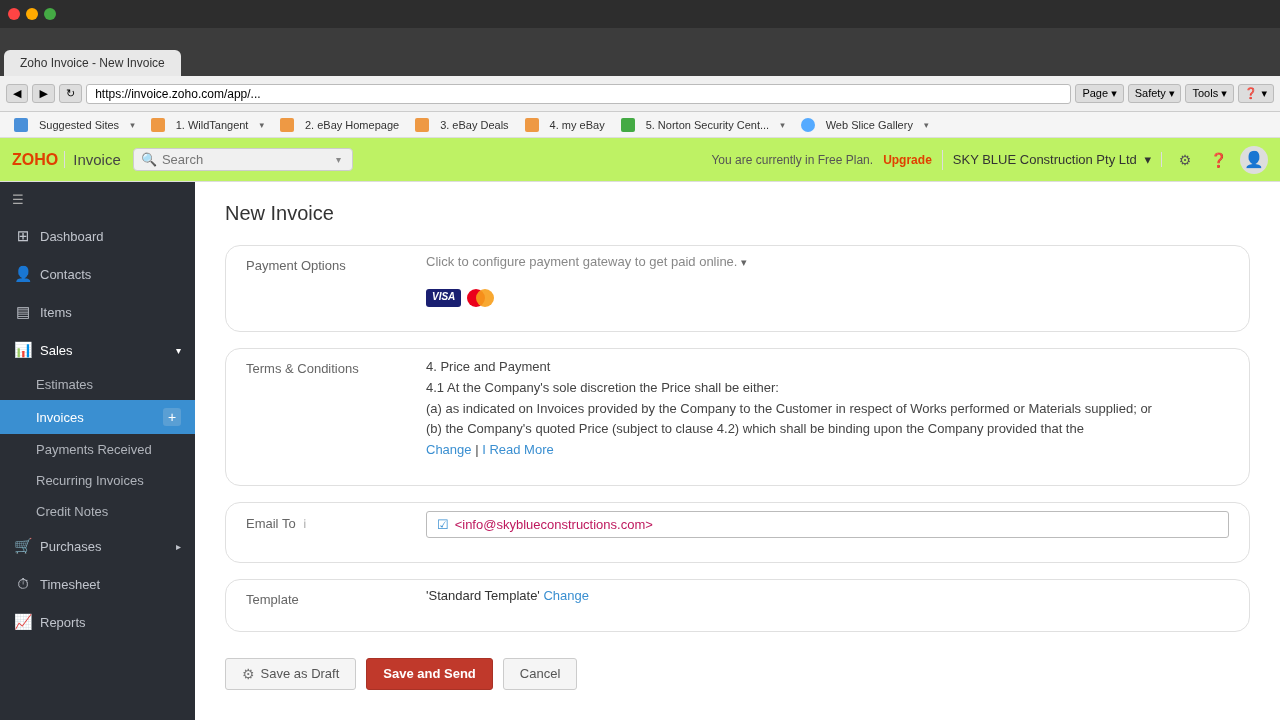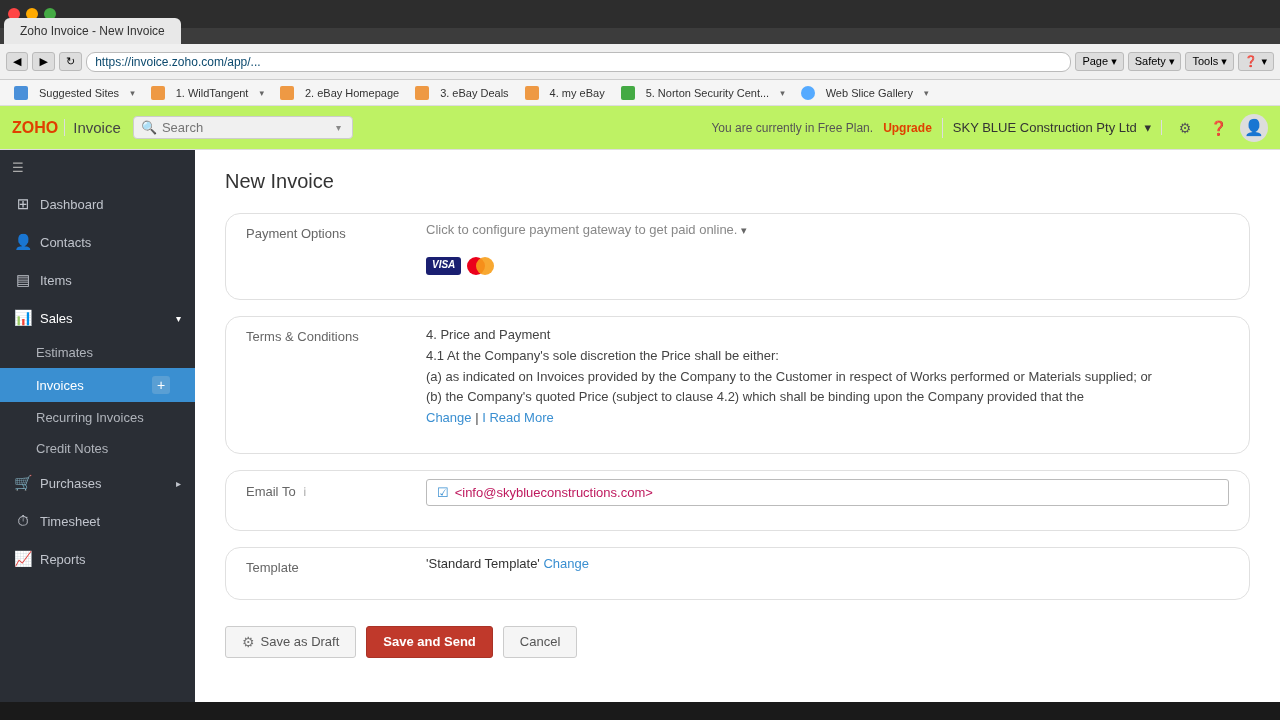--- a/index.html
+++ b/index.html
@@ -1,20 +1,20 @@
 <!DOCTYPE html>
 <html><head>
   <meta charset="utf-8">
   <style>
     * { margin: 0; padding: 0; box-sizing: border-box; }
     body { font-family: Arial, sans-serif; font-size: 13px; background: #1a1a1a; width: 1280px; height: 720px; overflow: hidden; }
 
     
     .browser-top { background: #2d2d2d; height: 28px; display: flex; align-items: center; padding: 0 8px; }
-    .browser-tab-bar { background: #3c3c3c; height: 16px; display: flex; align-items: flex-end; padding: 0 4px; }
+    .browser-tab-bar { background: #3c3c3c; height: 48px; display: flex; align-items: flex-end; padding: 0 4px; }
     .browser-tab { background: #e8e8e8; border-radius: 6px 6px 0 0; padding: 6px 16px; font-size: 12px; color: #333; }
     .browser-toolbar { background: #f0f0f0; height: 36px; display: flex; align-items: center; padding: 0 6px; gap: 4px; border-bottom: 1px solid #ccc; }
     .browser-toolbar-btn { background: #ddd; border: 1px solid #bbb; border-radius: 3px; padding: 2px 6px; font-size: 11px; cursor: pointer; white-space: nowrap; }
     .favorites-bar { background: #f5f5f5; height: 26px; display: flex; align-items: center; padding: 0 8px; gap: 4px; border-bottom: 1px solid #ddd; font-size: 11px; color: #333; overflow: hidden; }
     .fav-item { display: flex; align-items: center; gap: 11px; padding: 1px 6px; cursor: pointer; white-space: nowrap; }
     .fav-icon { width: 14px; height: 14px; display: inline-block; background: #999; border-radius: 2px; }
     .fav-arrow { font-size: 9px; color: #666; }
 
     
     .app-wrapper { display: flex; flex-direction: column; height: calc(720px - 124px); background: #f4f4f4; }
@@ -96,21 +96,21 @@
 <div class="browser-tab-bar">
   <div class="browser-tab">
     <span>Zoho Invoice - New Invoice</span>
   </div>
 </div>
 
 <div class="browser-toolbar">
   <button class="browser-toolbar-btn">◀</button>
   <button class="browser-toolbar-btn">▶</button>
   <button class="browser-toolbar-btn">↻</button>
-  <div style="flex:1;background:#fff;border:1px solid #bbb;border-radius:9px;padding:2px 8px;font-size:12px;color:#0c4a6e;">
+  <div style="flex:1;background:#fff;border:1px solid #bbb;border-radius:3px;padding:2px 8px;font-size:12px;color:#000000;">
     https://invoice.zoho.com/app/...
   </div>
   <button class="browser-toolbar-btn">Page ▾</button>
   <button class="browser-toolbar-btn">Safety ▾</button>
   <button class="browser-toolbar-btn">Tools ▾</button>
   <button class="browser-toolbar-btn">❓ ▾</button>
 </div>
 
 <div class="favorites-bar">
   <div class="fav-item">
@@ -198,25 +198,28 @@
       <div class="sidebar-item" style="color:#fff;">
         <span class="icon">📊</span>
         <span style="flex:1;">Sales</span>
         <span class="sidebar-arrow">▾</span>
       </div>
 
       <div class="sidebar-submenu-item">
         <span>Estimates</span>
       </div>
 
-      <div class="sidebar-submenu-item active" style="display:flex;justify-content:space-between;padding-right:25px;">
+      <div class="sidebar-submenu-item active" style="display:flex;justify-content:space-between;padding-right:14px;">
         <span>Invoices</span>
         <div class="sidebar-add-btn">+</div>
       </div>
 
+      <div class="sidebar-submenu-item">
+        <span>Payments Received</span>
+      </div>
 
       <div class="sidebar-submenu-item">
         <span>Recurring Invoices</span>
       </div>
 
       <div class="sidebar-submenu-item">
         <span>Credit Notes</span>
       </div>
 
       <div class="sidebar-item">

